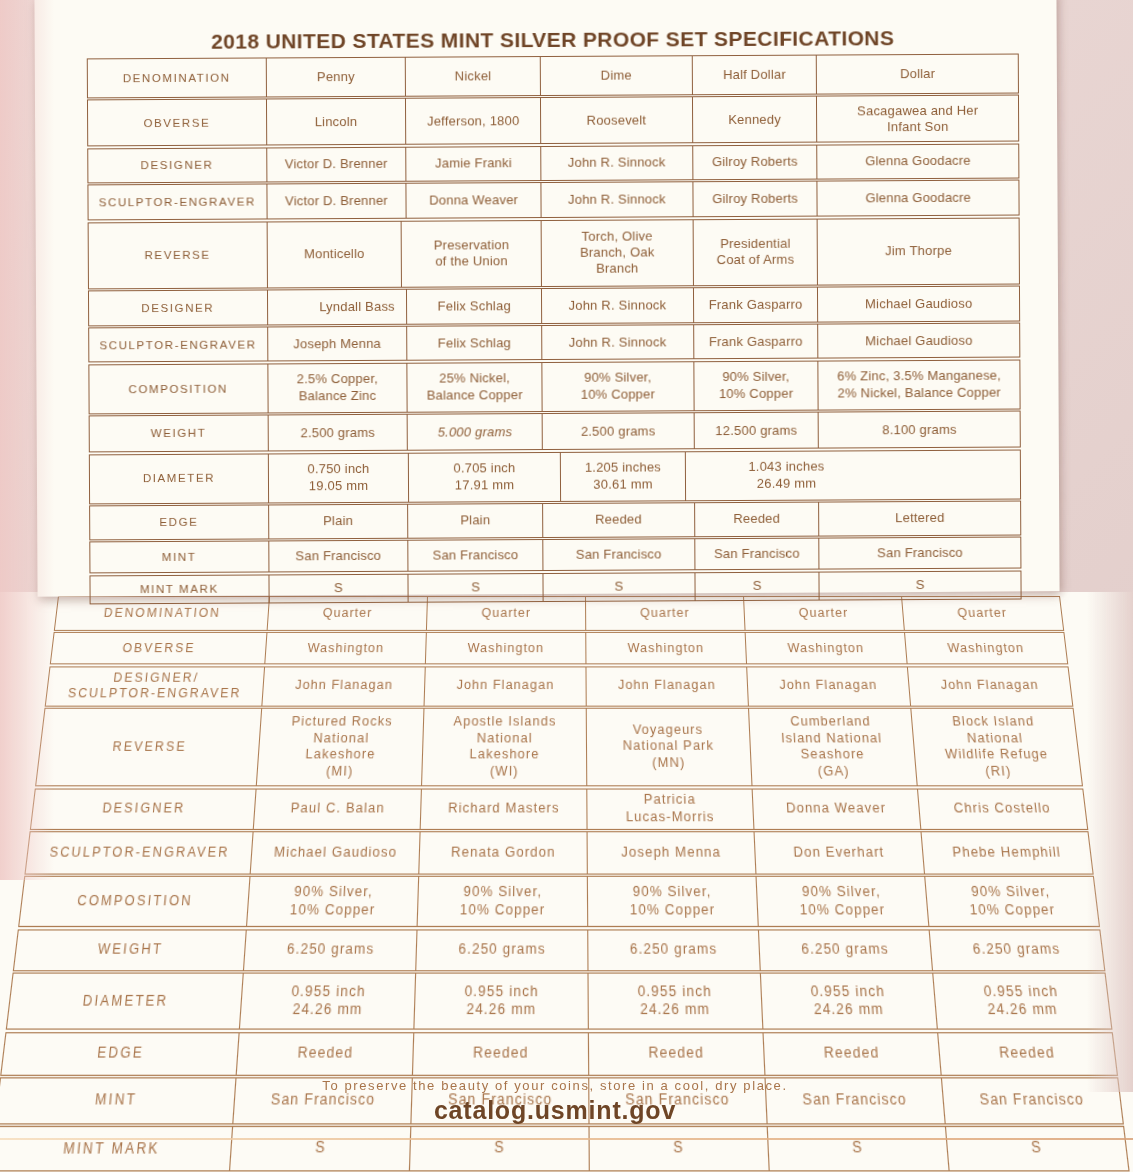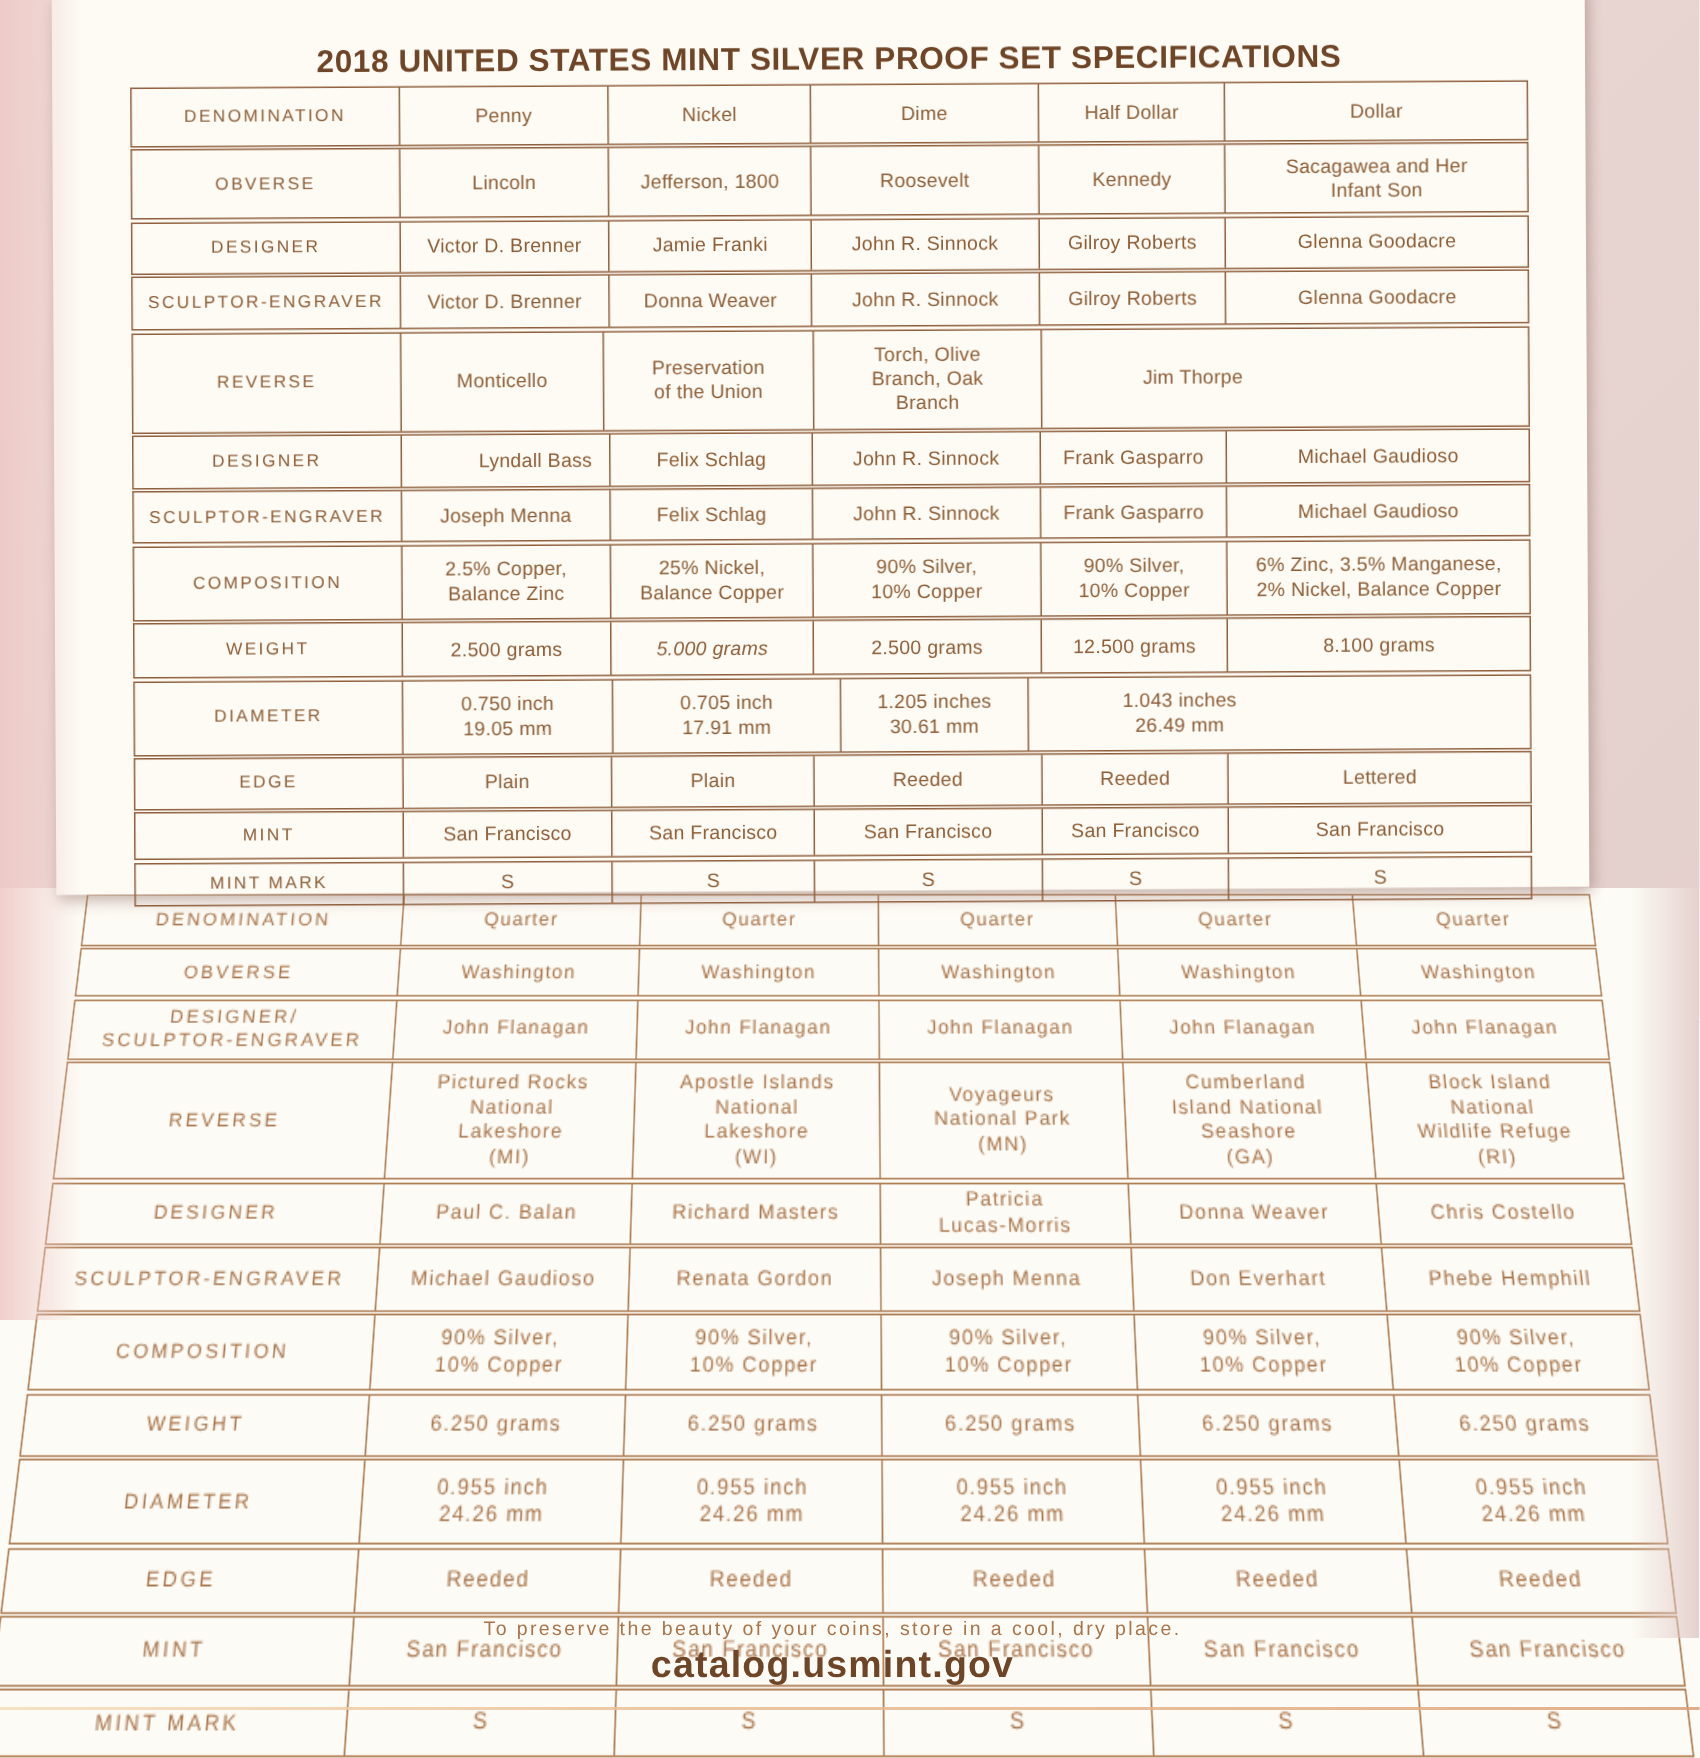--- a/index.html
+++ b/index.html
@@ -125,20 +125,22 @@
         <div class="cell" style="width: 202px;">Glenna Goodacre</div>
       </div>
       <div class="trow" style="min-height: 65px;">
         <div class="cell label" style="width: 178px;">REVERSE</div>
         <div class="cell" style="width: 135px;">Monticello</div>
         <div class="cell" style="width: 140px;">Preservation
 of the Union</div>
         <div class="cell" style="width: 152px;">Torch, Olive
 Branch, Oak
 Branch</div>
+        <div class="cell" style="width: 125px;">Presidential
+Coat of Arms</div>
         <div class="cell" style="width: 202px;">Jim Thorpe</div>
       </div>
       <div class="trow" style="min-height: 34px;">
         <div class="cell label" style="width: 178px;">DESIGNER</div>
         <div class="cell" style="width: 140px; padding-left: 44px;">Lyndall Bass</div>
         <div class="cell" style="width: 135px;">Felix Schlag</div>
         <div class="cell" style="width: 152px;">John R. Sinnock</div>
         <div class="cell" style="width: 125px;">Frank Gasparro</div>
         <div class="cell" style="width: 202px;">Michael Gaudioso</div>
       </div>

